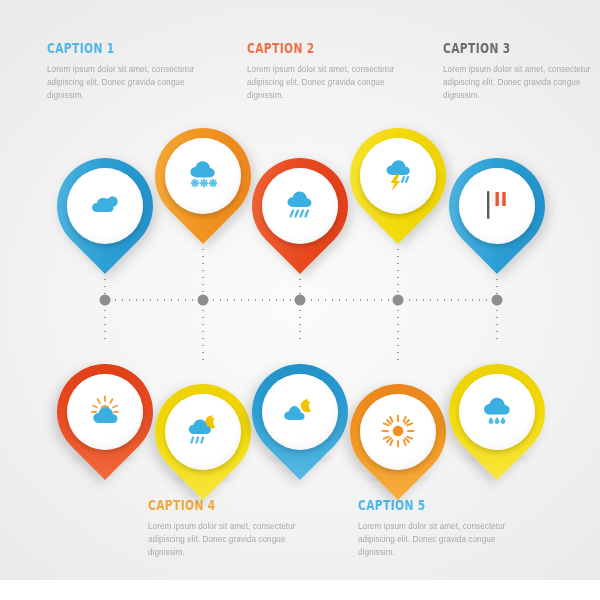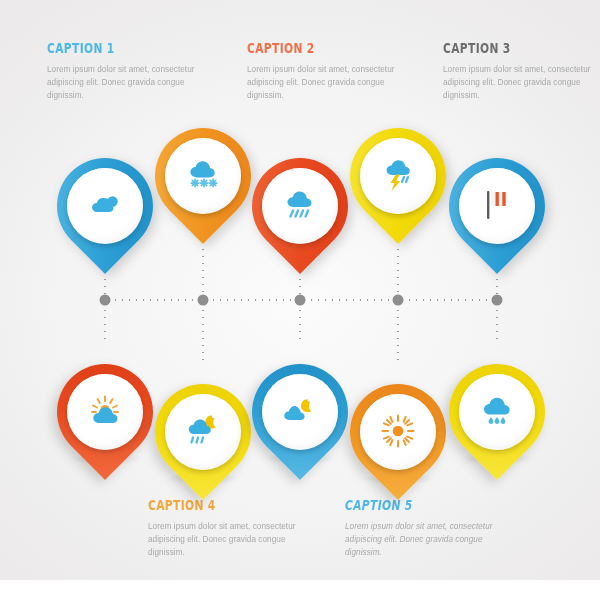--- a/index.html
+++ b/index.html
@@ -96,21 +96,21 @@
     <p class="body">Lorem ipsum dolor sit amet, consectetur adipiscing elit. Donec gravida congue dignissim.</p>
   </div>
   <div class="caption" style="left:443px;top:42px;">
     <p class="title" style="color: rgb(109, 109, 109);">CAPTION 3</p>
     <p class="body">Lorem ipsum dolor sit amet, consectetur adipiscing elit. Donec gravida congue dignissim.</p>
   </div>
   <div class="caption" style="left:148px;top:499px;">
     <p class="title" style="color: rgb(240, 168, 60);">CAPTION 4</p>
     <p class="body">Lorem ipsum dolor sit amet, consectetur adipiscing elit. Donec gravida congue dignissim.</p>
   </div>
-  <div class="caption" style="left:345px;top:499px;font-style:italic;">
+  <div class="caption" style="left:358px;top:499px;">
     <p class="title" style="color: rgb(77, 183, 232);">CAPTION 5</p>
     <p class="body">Lorem ipsum dolor sit amet, consectetur adipiscing elit. Donec gravida congue dignissim.</p>
   </div>
 
   <div class="axis"></div>
   <div class="vstem" style="left:104px;top:262px;height:38px;"></div>
   <div class="vstem" style="left:202px;top:232px;height:68px;"></div>
   <div class="vstem" style="left:299px;top:262px;height:38px;"></div>
   <div class="vstem" style="left:397px;top:232px;height:68px;"></div>
   <div class="vstem" style="left:496px;top:262px;height:38px;"></div>

